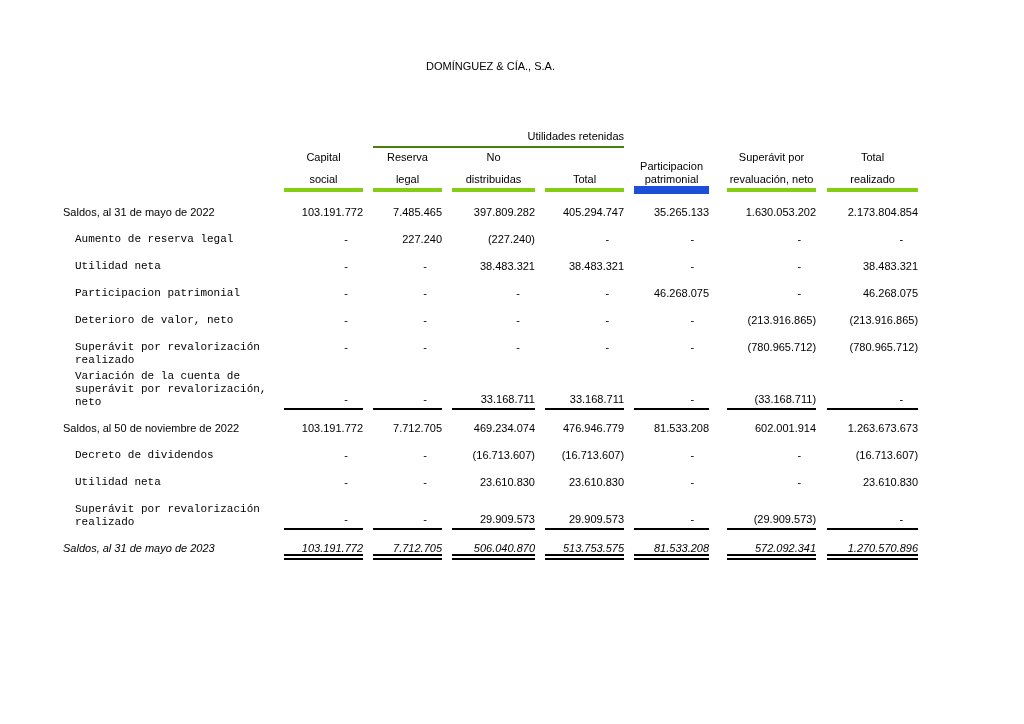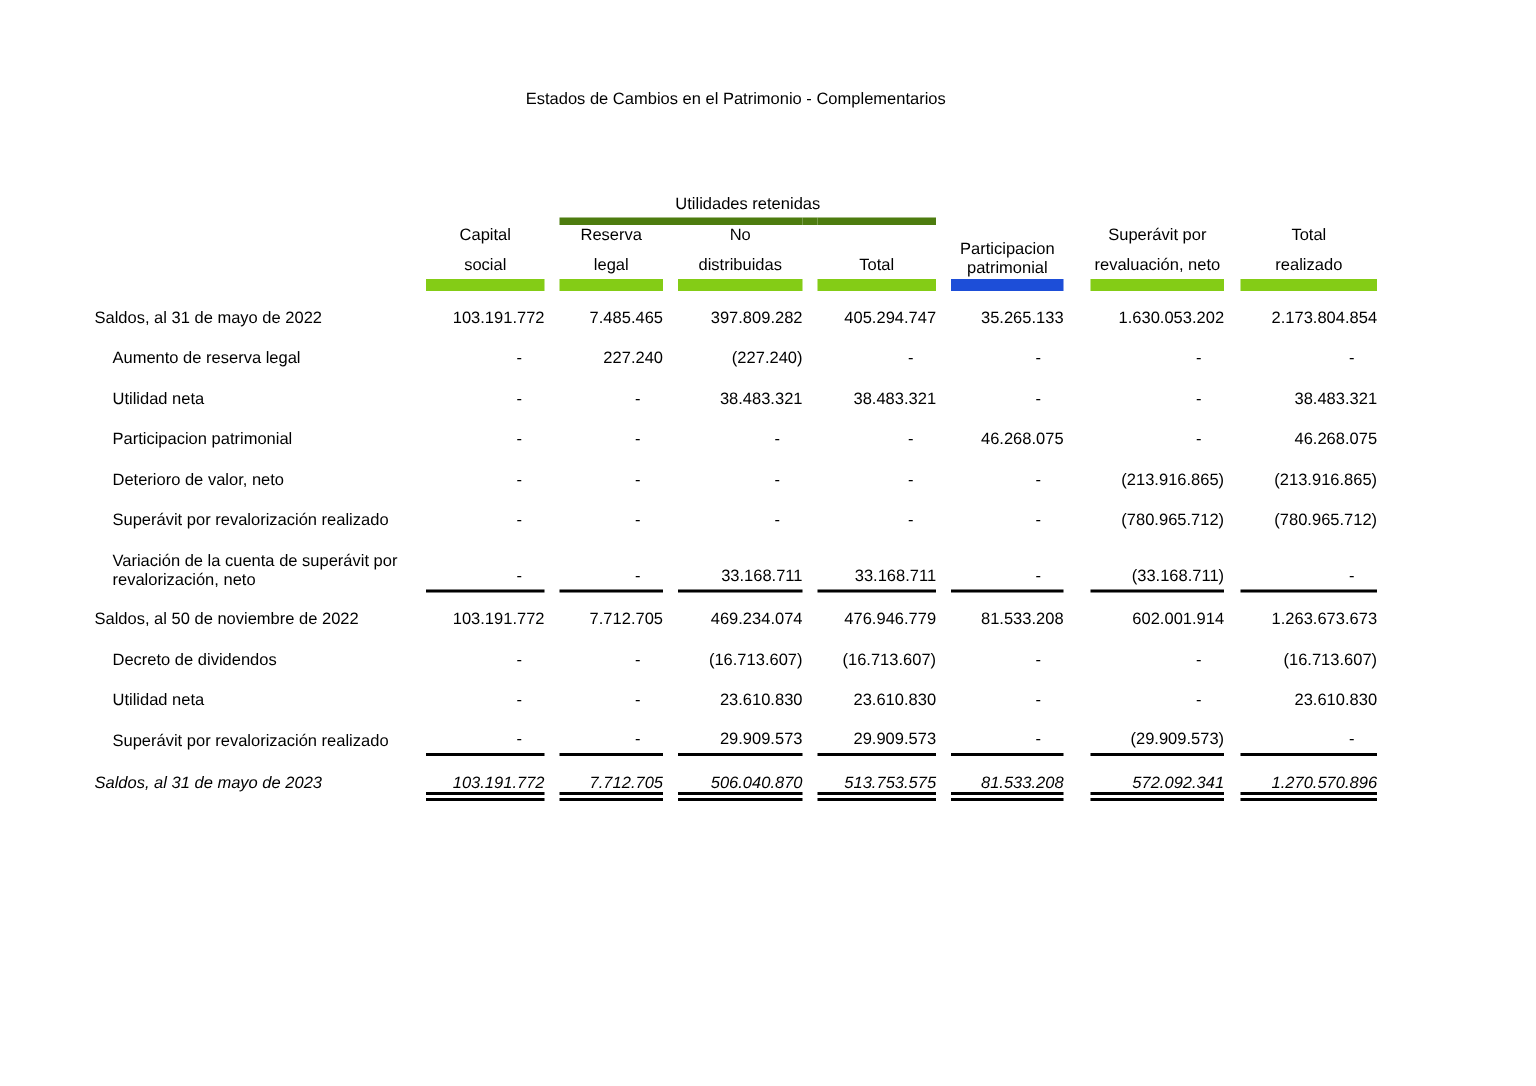--- a/index.html
+++ b/index.html
@@ -30,32 +30,32 @@
     table-layout: fixed;
     font-size: 11px;
   }
   table.eq td { padding: 0; }
 
   
   tr.h1 { height: 17px; }
   tr.h2 { height: 16px; }
   tr.h3 { height: 27px; }
   td.grp {
-    text-align: center;
+    text-align: right;
     vertical-align: top;
     padding-top: 1px;
-    border-bottom: 5px solid #4d7c0f;
+    border-bottom: 2px solid #4d7c0f;
     white-space: nowrap;
   }
   td.ch {
     text-align: center;
     vertical-align: bottom;
     white-space: nowrap;
   }
-  td.ch.bb { border-bottom: 8px solid #84cc16; padding-bottom: 3px; }
+  td.ch.bb { border-bottom: 4px solid #84cc16; padding-bottom: 3px; }
   td.c5h {
     text-align: center;
     vertical-align: bottom;
     border-bottom: 8px solid #1d4ed8;
     padding-bottom: 3px;
     line-height: 13px;
     white-space: nowrap;
   }
 
   
@@ -68,31 +68,31 @@
   tr.r-underline > td.v {
     vertical-align: bottom;
     padding-bottom: 3px;
     border-bottom: 2px solid #000;
   }
   tr.r-double { height: 18px; font-style: italic; }
   tr.r-double > td { vertical-align: top; padding-top: 3px; }
   tr.r-double > td.v { border-bottom: 6px double #000; }
 
   td.lbl { text-align: left; line-height: 13px; }
-  td.lbl.ind { padding-left: 12px; }
+  td.lbl.ind { padding-left: 12px; font-family: Liberation Mono, monospace; }
   td.v { text-align: right; padding-right: 4px; white-space: nowrap; }
   td.v.dash { padding-right: 15px; }
 </style>
 </head>
 <body>
 
 <div class="page">
 
   <div class="title-block">
-    <div>Estados de Cambios en el Patrimonio - Complementarios</div>
+    <div>DOMÍNGUEZ &amp; CÍA., S.A.</div>
   </div>
 
   <table class="eq">
     <colgroup>
       <col style="width:221px">
         <col style="width:79px">
         <col style="width:10px">
       <col style="width:69px">
         <col style="width:10px">
         <col style="width:83px">

